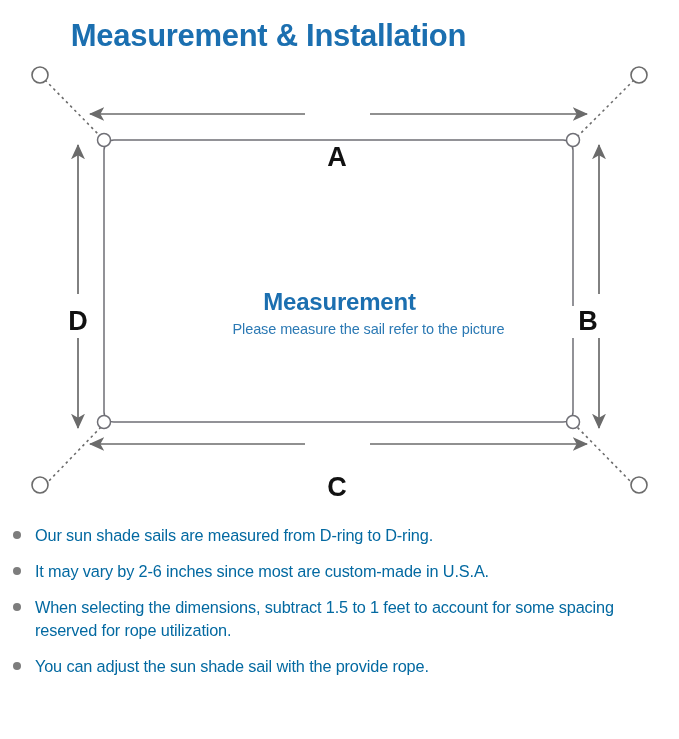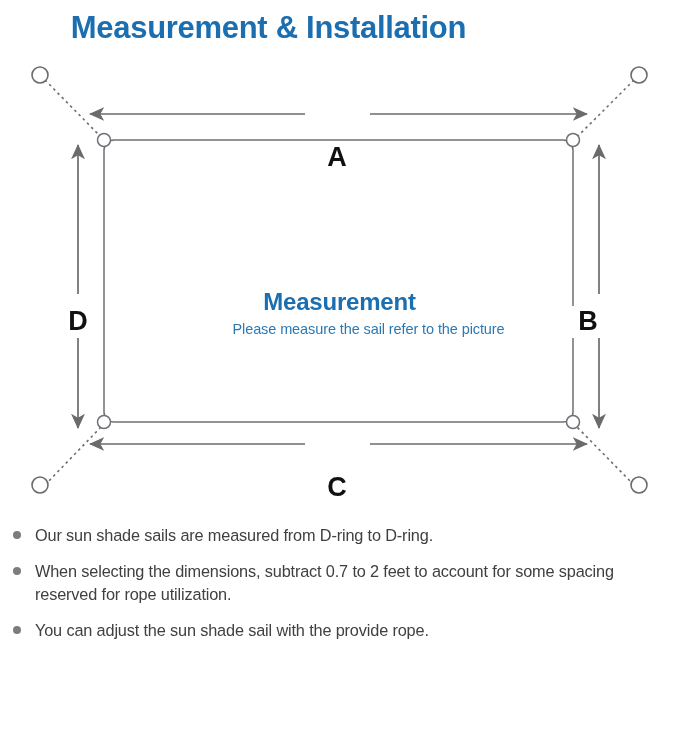--- a/index.html
+++ b/index.html
@@ -13,21 +13,21 @@
     position: relative;
     overflow: hidden;
     font-family: "Liberation Sans", sans-serif;
     -webkit-font-smoothing: antialiased;
   }
 
   
   #page-title {
     position: absolute;
     left: 0;
-    top: 8px;
+    top: 16px;
     width: 537px;
     height: 44px;
     line-height: 40px;
     text-align: center;
     color: #1b6fb0;
     font-size: 31px;
     font-weight: bold;
     letter-spacing: -0.3px;
     font-family: "Liberation Sans", sans-serif;
     white-space: nowrap;
@@ -88,21 +88,21 @@
   #notes {
     position: absolute;
     left: 0;
     top: 524px;
     width: 679px;
   }
   .note-item {
     position: relative;
     padding-left: 35px;
     margin-bottom: 13px;
-    color: #404040;
+    color: #0369a1;
     font-size: 16.3px;
     line-height: 23px;
     letter-spacing: -0.15px;
     padding-right: 19px;
   }
   .note-bullet {
     position: absolute;
     left: 13px;
     top: 7px;
     width: 8px;
@@ -177,19 +177,23 @@
   <div class="dim-letter" id="dim-d">D</div>
 </div>
 
 <div id="notes">
   <div class="note-item">
     <span class="note-bullet"></span>
     <span class="note-text">Our sun shade sails are measured from D-ring to D-ring.</span>
   </div>
   <div class="note-item">
     <span class="note-bullet"></span>
-    <span class="note-text">When selecting the dimensions, subtract 0.7 to 2 feet to account for some spacing reserved for rope utilization.</span>
+    <span class="note-text">It may vary by 2-6 inches since most are custom-made in U.S.A.</span>
+  </div>
+  <div class="note-item">
+    <span class="note-bullet"></span>
+    <span class="note-text">When selecting the dimensions, subtract 1.5 to 1 feet to account for some spacing reserved for rope utilization.</span>
   </div>
   <div class="note-item">
     <span class="note-bullet"></span>
     <span class="note-text">You can adjust the sun shade sail with the provide rope.</span>
   </div>
 </div>
 
 </body></html>

